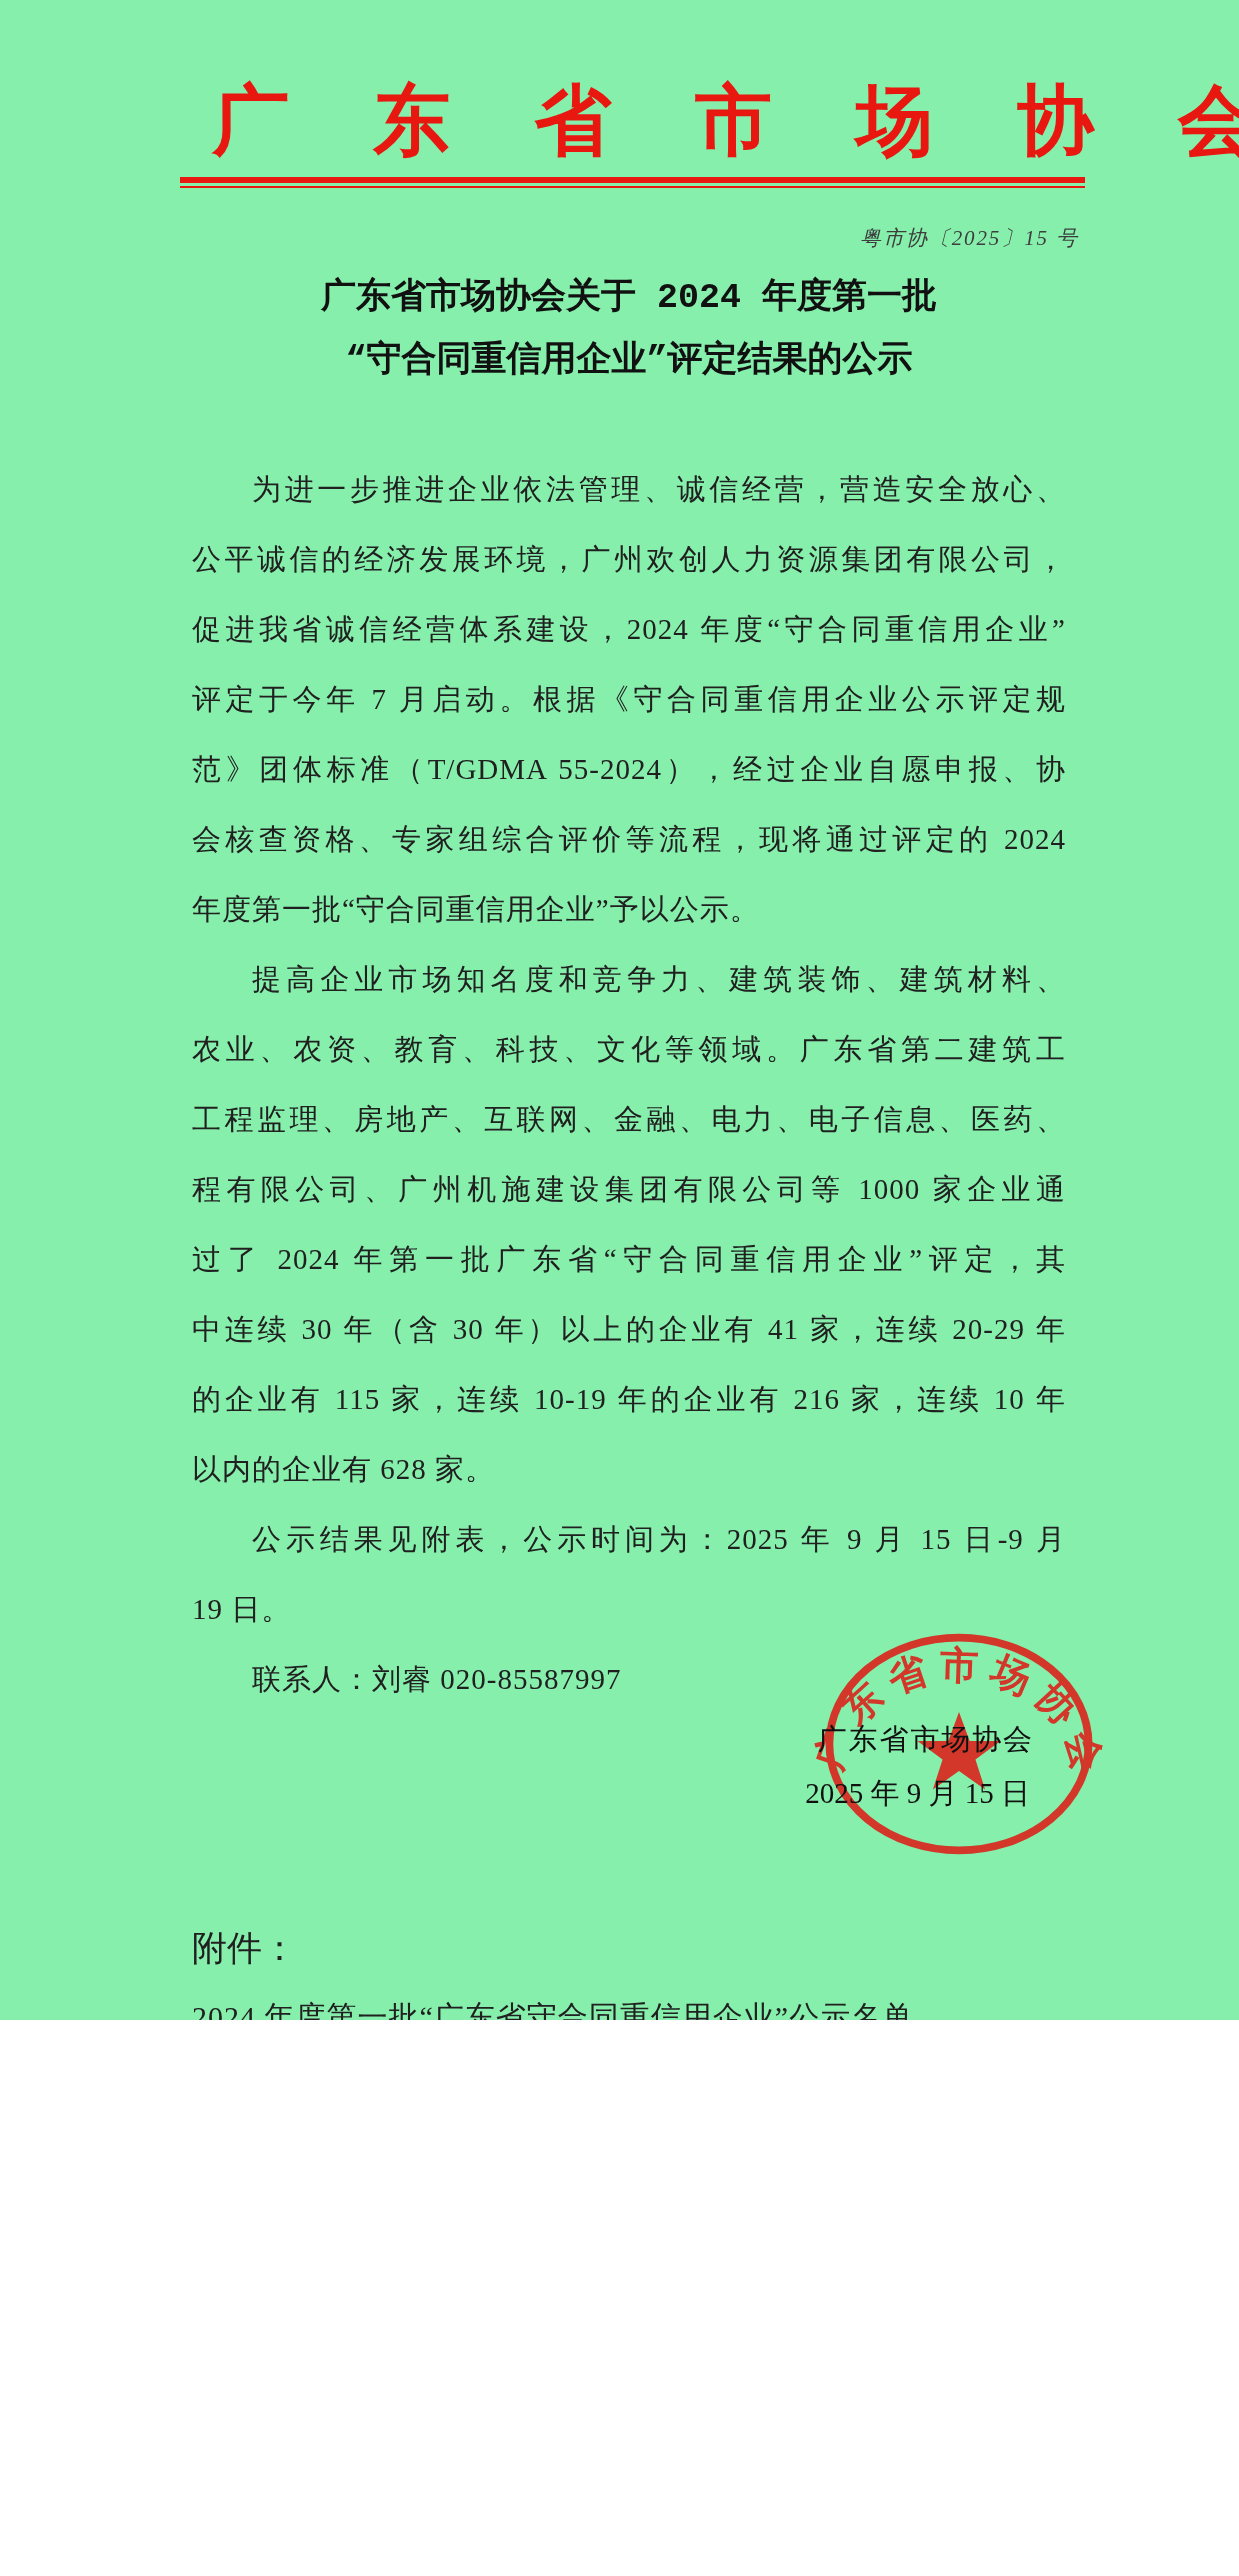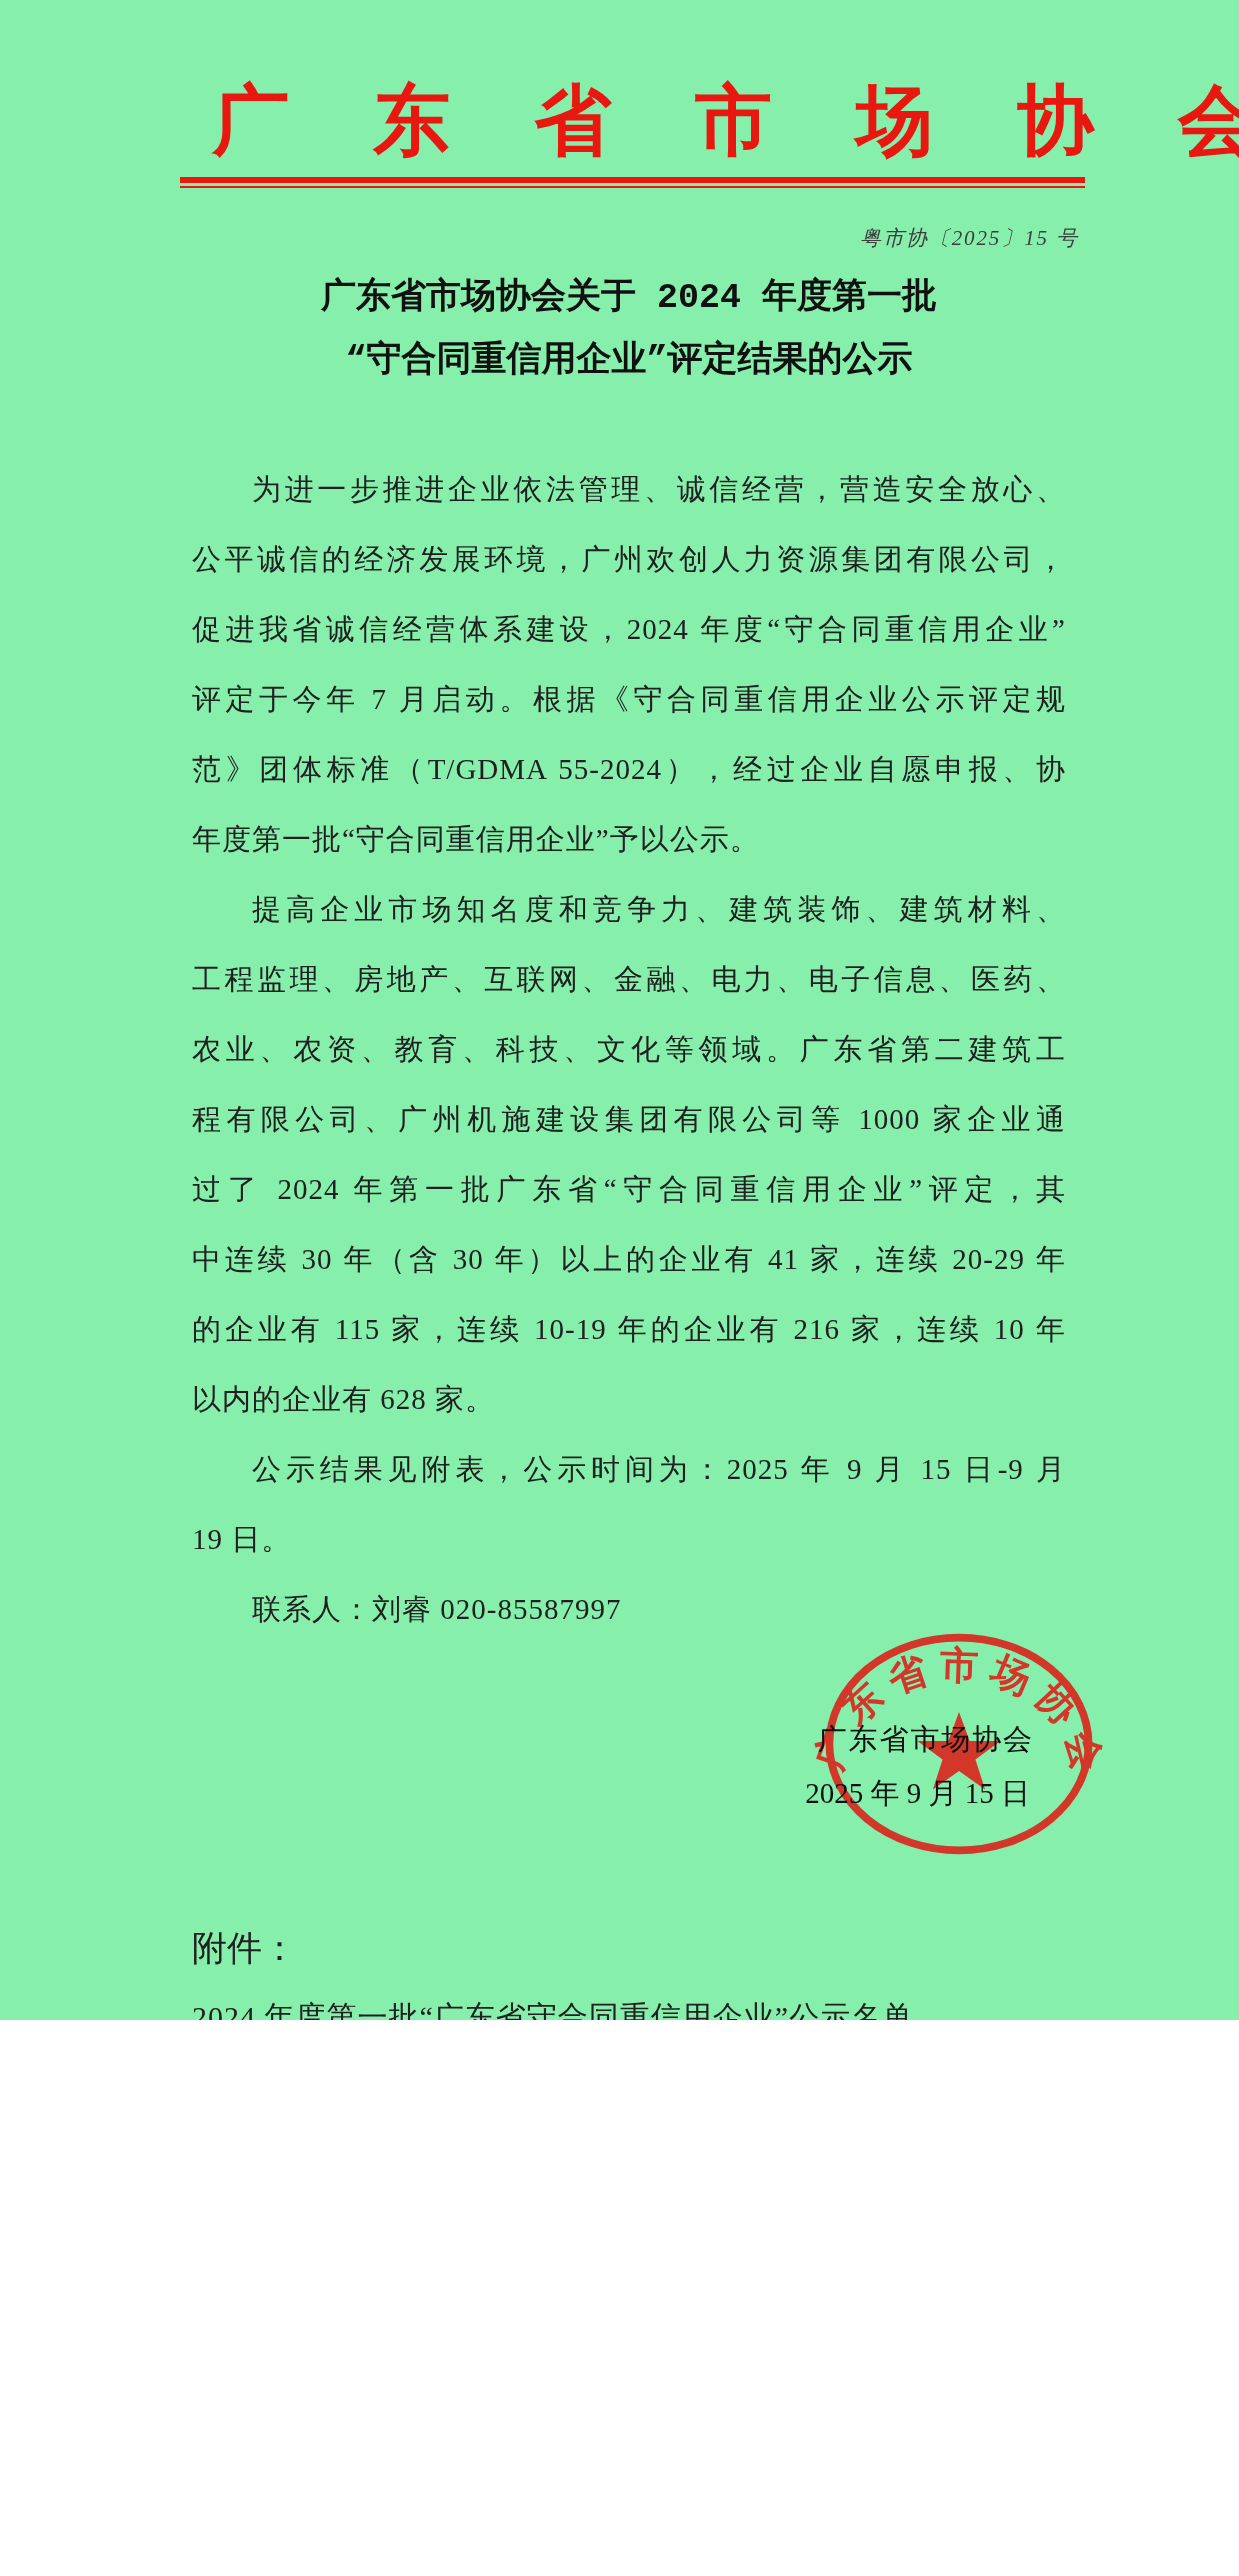--- a/index.html
+++ b/index.html
@@ -138,28 +138,29 @@
       <div class="bodyline" data-indent="true" data-last="false">为进一步推进企业依法管理、诚信经营，营造安全放心、</div>
 
       <div class="bodyline" data-indent="false" data-last="false">公平诚信的经济发展环境，广州欢创人力资源集团有限公司，</div>
 
       <div class="bodyline" data-indent="false" data-last="false">促进我省诚信经营体系建设，2024 年度“守合同重信用企业”</div>
 
       <div class="bodyline" data-indent="false" data-last="false">评定于今年 7 月启动。根据《守合同重信用企业公示评定规</div>
 
       <div class="bodyline" data-indent="false" data-last="false">范》团体标准（T/GDMA 55-2024），经过企业自愿申报、协</div>
 
+      <div class="bodyline" data-indent="false" data-last="false">会核查资格、专家组综合评价等流程，现将通过评定的 2024</div>
 
       <div class="bodyline" data-indent="false" data-last="true">年度第一批“守合同重信用企业”予以公示。</div>
 
       <div class="bodyline" data-indent="true" data-last="false">提高企业市场知名度和竞争力、建筑装饰、建筑材料、</div>
 
+      <div class="bodyline" data-indent="false" data-last="false">农业、农资、教育、科技、文化等领域。广东省第二建筑工</div>
+
       <div class="bodyline" data-indent="false" data-last="false">工程监理、房地产、互联网、金融、电力、电子信息、医药、</div>
-
-      <div class="bodyline" data-indent="false" data-last="false">农业、农资、教育、科技、文化等领域。广东省第二建筑工</div>
 
       <div class="bodyline" data-indent="false" data-last="false">程有限公司、广州机施建设集团有限公司等 1000 家企业通</div>
 
       <div class="bodyline" data-indent="false" data-last="false">过了 2024 年第一批广东省“守合同重信用企业”评定，其</div>
 
       <div class="bodyline" data-indent="false" data-last="false">中连续 30 年（含 30 年）以上的企业有 41 家，连续 20-29 年</div>
 
       <div class="bodyline" data-indent="false" data-last="false">的企业有 115 家，连续 10-19 年的企业有 216 家，连续 10 年</div>
 
       <div class="bodyline" data-indent="false" data-last="true">以内的企业有 628 家。</div>

